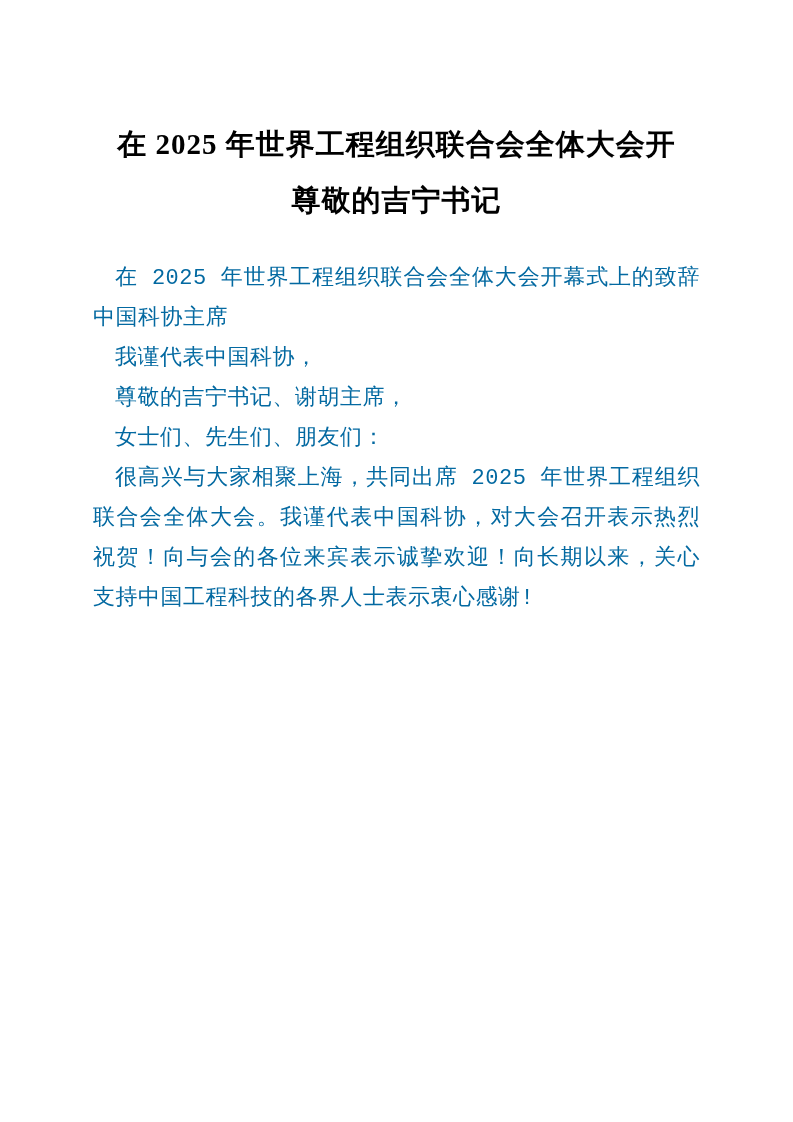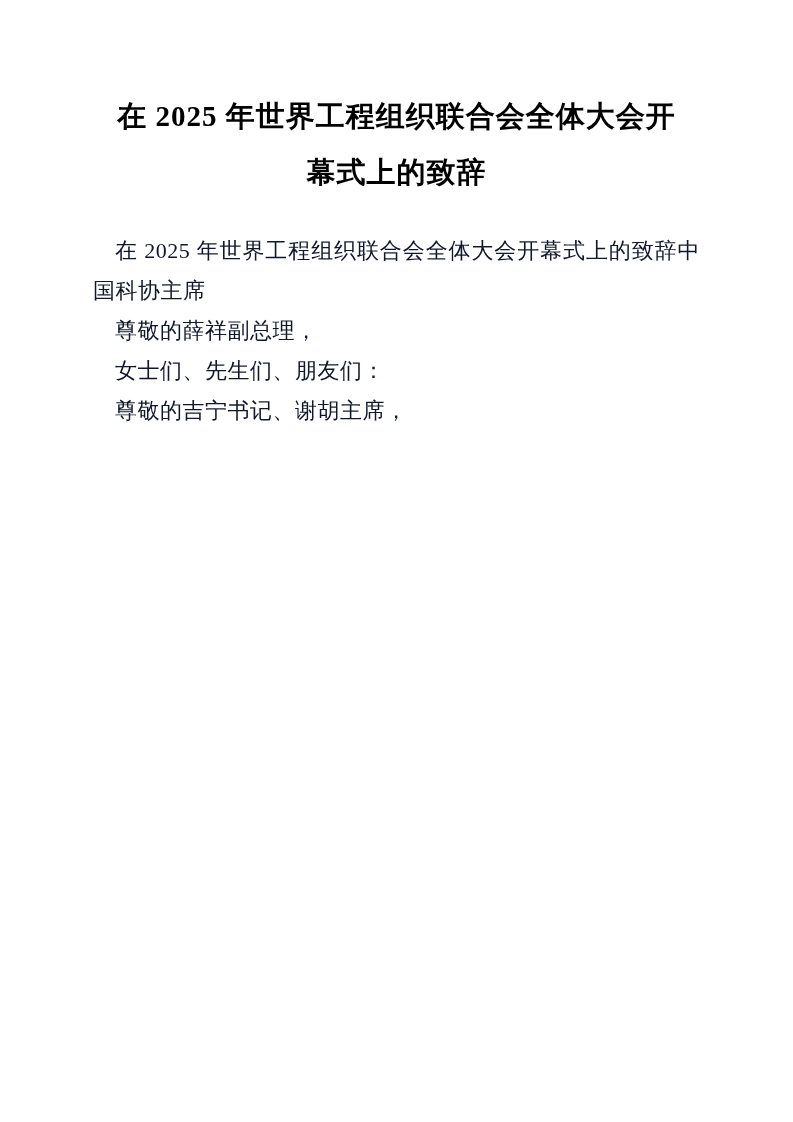--- a/index.html
+++ b/index.html
@@ -9,21 +9,21 @@
   }
   body {
     width: 793px;
     height: 1122px;
     overflow: hidden;
   }
   .page {
     box-sizing: border-box;
     width: 793px;
     height: 1122px;
-    padding: 88px 93px 0 93px;
+    padding: 116px 93px 0 93px;
     background: #ffffff;
     font-family: "Liberation Serif", "DejaVu Serif", serif;
     color: #000000;
   }
   .doc-title {
     margin: 0 0 31px 0;
     font-size: 29px;
     font-weight: 700;
     line-height: 56px;
     text-align: center;
@@ -35,40 +35,42 @@
   }
   .doc-body {
     
   }
   .para {
     margin: 0;
     font-size: 22px;
     line-height: 40px;
     text-align: justify;
     text-justify: inter-character;
-    color: #0f172a;
+    color: #0369a1;
     letter-spacing: 0.5px;
+    font-family: Liberation Mono, monospace;
   }
   .indent-1 {
     text-indent: 1em;
   }
   .indent-half {
     text-indent: 0.5em;
   }
 </style>
 </head>
 <body>
 
 <div class="page">
 
   <h1 class="doc-title">
     <span class="title-line">在 2025 年世界工程组织联合会全体大会开</span>
-    <span class="title-line">幕式上的致辞</span>
+    <span class="title-line">尊敬的吉宁书记</span>
   </h1>
 
   <div class="doc-body">
     <p class="para indent-1">在 2025 年世界工程组织联合会全体大会开幕式上的致辞中国科协主席</p>
-    <p class="para indent-1">尊敬的薛祥副总理，</p>
+    <p class="para indent-1">我谨代表中国科协，</p>
+    <p class="para indent-1">尊敬的吉宁书记、谢胡主席，</p>
     <p class="para indent-1">女士们、先生们、朋友们：</p>
-    <p class="para indent-1">尊敬的吉宁书记、谢胡主席，</p>
+    <p class="para indent-1">很高兴与大家相聚上海，共同出席 2025 年世界工程组织联合会全体大会。我谨代表中国科协，对大会召开表示热烈祝贺！向与会的各位来宾表示诚挚欢迎！向长期以来，关心支持中国工程科技的各界人士表示衷心感谢!</p>
   </div>
 
 </div>
 
 </body></html>

